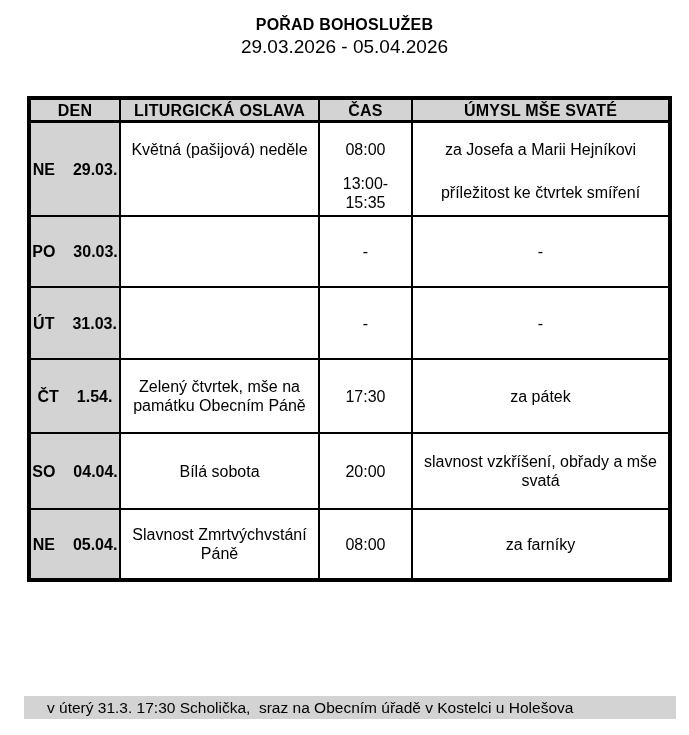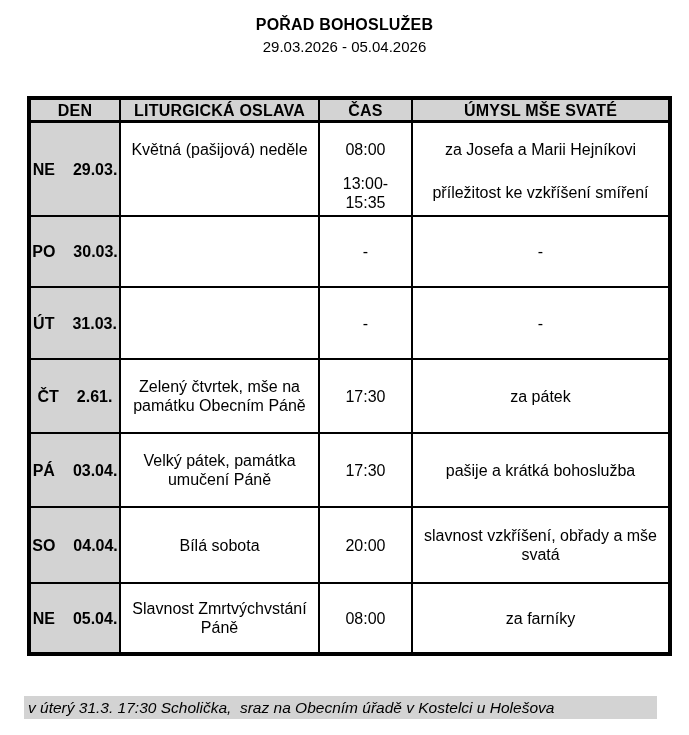--- a/index.html
+++ b/index.html
@@ -6,21 +6,21 @@
   body{
     width:689px;height:735px;background:#ffffff;color:#000;
     font-family:"Liberation Sans", sans-serif;
     position:relative;overflow:hidden;
   }
   .page{position:relative;width:689px;height:735px;background:#fff;}
 
   
   .titleblock{position:absolute;top:14px;left:0;width:689px;text-align:center;}
   .t1,.t2{font-size:16px;font-weight:bold;line-height:22px;letter-spacing:0.2px;}
-  .t3{font-size:15px;line-height:21px;}
+  .t3{font-size:19px;line-height:21px;}
 
   
   table.schedule{
     position:absolute;left:27px;top:96px;width:641px;
     border-collapse:collapse;table-layout:fixed;
     border:4px solid #000;
   }
   table.schedule td{
     border:2px solid #000;
     font-size:16px;line-height:19px;
@@ -47,23 +47,22 @@
   
   td.splitcell{vertical-align:top;padding:0;}
   .split{height:86px;display:grid;grid-template-rows:55% 45%;}
   .split > div{display:flex;align-items:center;justify-content:center;padding:0 4px;}
 
   
   .note{
     position:absolute;left:24px;top:696px;width:629px;
     background:var(--gray,#d3d3d3);
     font-size:15.5px;line-height:19px;
-    padding:2px 0 2px 4px;
+    padding:2px 0 2px 23px;
     white-space:pre;
-    font-style:italic;
   }
 </style>
 </head>
 <body>
 
 <div class="page">
 
   <div class="titleblock">
     <div class="t1">POŘAD BOHOSLUŽEB</div>
     <div class="t3">29.03.2026 - 05.04.2026</div>
@@ -99,21 +98,21 @@
       </td>
       <td class="splitcell">
         <div class="split">
           <div>08:00</div>
           <div>13:00-15:35</div>
         </div>
       </td>
       <td class="splitcell">
         <div class="split">
           <div>za Josefa a Marii Hejníkovi</div>
-          <div>příležitost ke vzkříšení smíření</div>
+          <div>příležitost ke čtvrtek smíření</div>
         </div>
       </td>
     </tr>
 
     <tr class="r1">
       <td class="day">
         <div class="daywrap">
           <span>PO</span>
           <span>30.03.</span>
         </div>
@@ -133,39 +132,28 @@
       <td></td>
       <td>-</td>
       <td>-</td>
     </tr>
 
 
     <tr class="r4">
       <td class="day">
         <div class="daywrap">
           <span>ČT</span>
-          <span>2.61.</span>
+          <span>1.54.</span>
         </div>
       </td>
       <td>Zelený čtvrtek, mše na památku Obecním Páně</td>
       <td>17:30</td>
       <td>za pátek</td>
     </tr>
 
-    <tr class="r5">
-      <td class="day">
-        <div class="daywrap">
-          <span>PÁ</span>
-          <span>03.04.</span>
-        </div>
-      </td>
-      <td>Velký pátek, památka umučení Páně</td>
-      <td>17:30</td>
-      <td>pašije a krátká bohoslužba</td>
-    </tr>
 
     <tr class="r6">
       <td class="day">
         <div class="daywrap">
           <span>SO</span>
           <span>04.04.</span>
         </div>
       </td>
       <td>Bílá sobota</td>
       <td>20:00</td>

